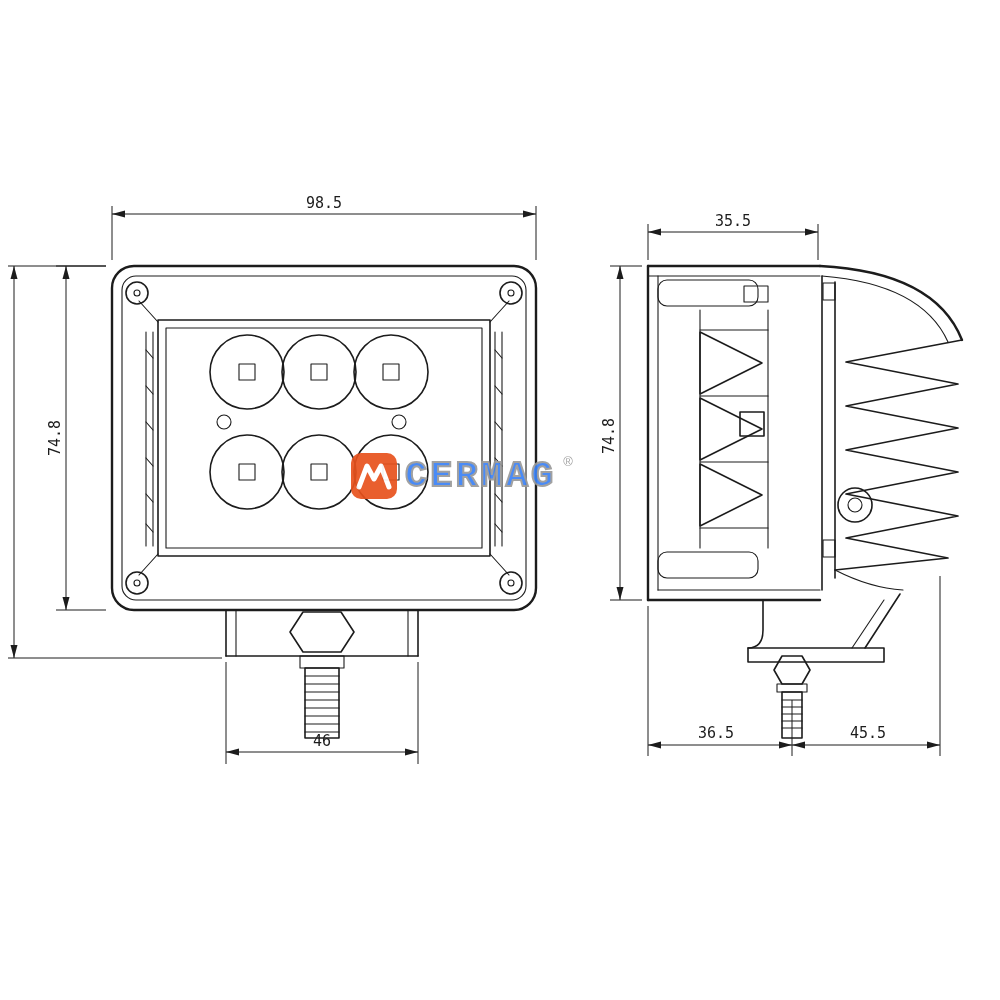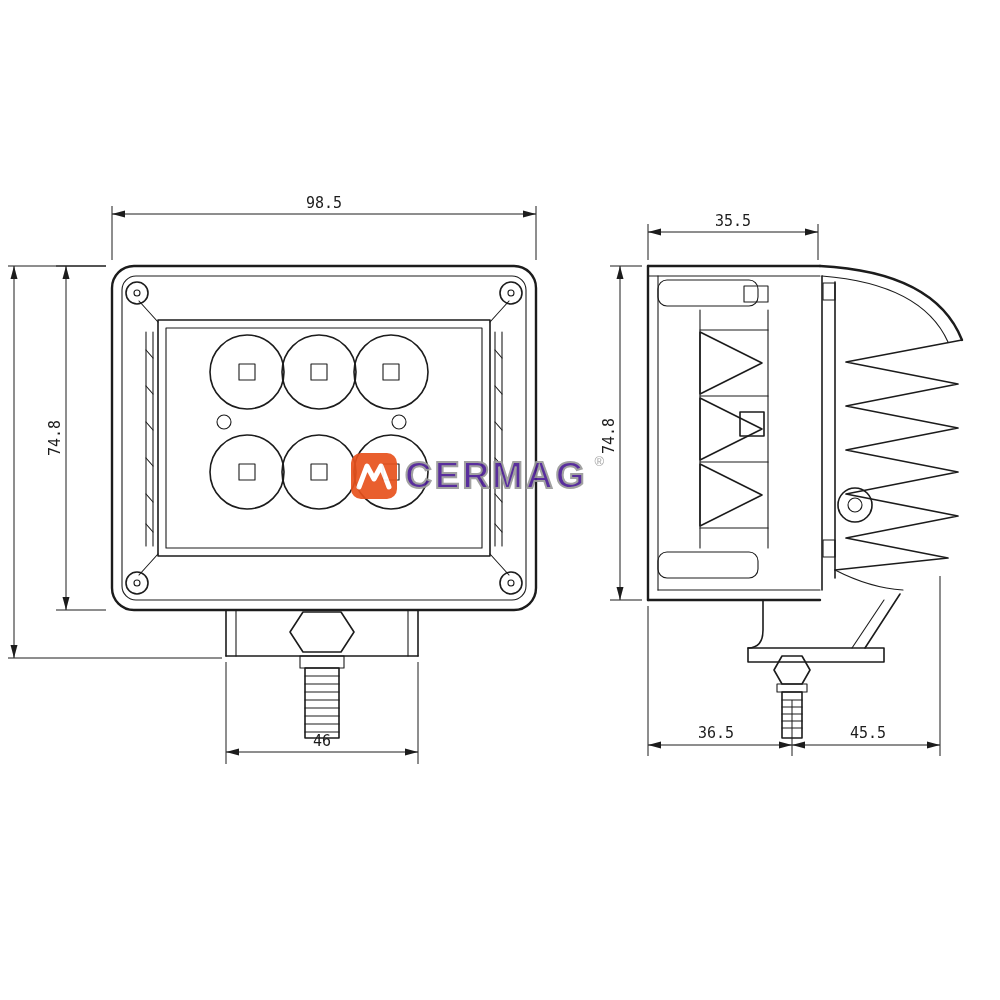--- a/index.html
+++ b/index.html
@@ -7,22 +7,22 @@
          font-family:"DejaVu Sans","Liberation Sans",sans-serif;padding-left:14px;}
   svg{position:absolute;left:0;top:0;}
   svg .ln{stroke:#1c1c1c;fill:none;stroke-width:1.6;stroke-linecap:round;stroke-linejoin:round;}
   svg .thick{stroke-width:2.4;}
   svg .thin{stroke-width:1.1;}
   svg .dim{stroke:#1c1c1c;fill:none;stroke-width:1;}
   svg text.dimtxt{font-family:"DejaVu Sans Mono","Liberation Mono",monospace;
                   font-size:15px;fill:#1c1c1c;stroke:none;}
   #watermark{position:absolute;left:350px;top:452px;display:flex;align-items:center;gap:7px;
              opacity:.92;pointer-events:none;}
-  #watermark .brand{font-family:Liberation Sans, sans-serif;font-weight:800;
-                    font-size:37px;letter-spacing:3px;color:#4c1d95;
+  #watermark .brand{font-family:Liberation Mono, monospace;font-weight:800;
+                    font-size:37px;letter-spacing:3px;color:#3b82f6;
                     -webkit-text-stroke:2px #9a9a9a;text-shadow:0 0 1px #9a9a9a;}
   #watermark .reg{font-family:"Liberation Sans",sans-serif;font-size:13px;color:#9a9a9a;
                   -webkit-text-stroke:0;align-self:flex-start;margin-top:2px;}
 </style>
 </head>
 <body>
 
 <div id="stage">
 
 <svg width="1000" height="1000" viewBox="0 0 1000 1000">

